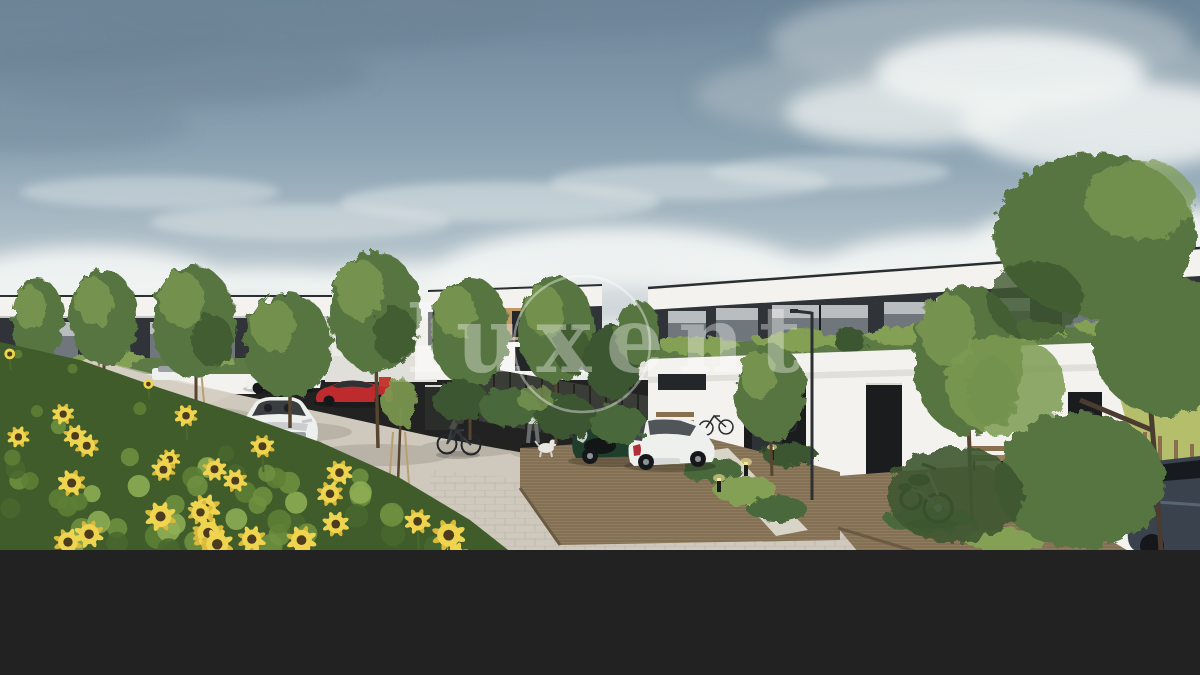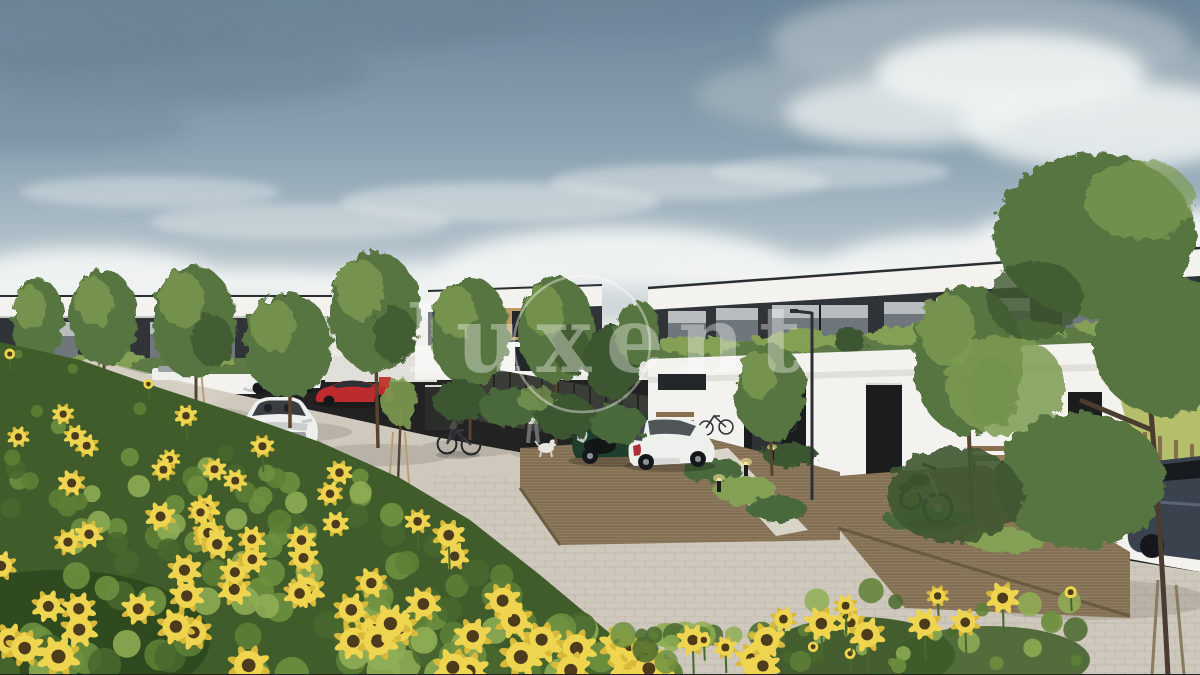--- a/index.html
+++ b/index.html
@@ -1,16 +1,16 @@
 <!DOCTYPE html>
 <html style="--sky-top: #6d8699; --sky-mid: #8aa2b2; --sky-low: #bcc9d0; --sky-horizon: #e9ece9; --cloud-white: #f0f3f2; --cloud-grey: #aab8c0; --cloud-dark: #6d8496; --haze: #e9ece9; --distant-tree: #6b7f63; --house-white: #f3f2ee; --house-shade: #e0dfda; --fascia-line: #b9b9b4; --dark-wall: #303438; --dark-wall2: #24272a; --glass: #70777c; --glass-light: #b9bdbf; --frame: #1a1c1e; --cladding-tan: #c09a62; --terrace-green: #5d7a46; --terrace-green-light: #83a055; --tree-green: #567440; --tree-dark: #3d5730; --tree-light: #7d9b52; --trunk: #57452f; --hedge: #4a683a; --lawn: #b5bf6b; --pavement: #cfc8bc; --pavement-dark: #b3ad9f; --deck: #8f7b5e; --deck-dark: #6b5a42; --concrete-path: #d9d4c8; --field-base: #3f5c2a; --leaf: #6e9140; --leaf-dark: #49682e; --leaf-light: #8fae55; --sun-petal: #eed44f; --sun-petal-deep: #d9b93a; --sun-center: #4d3b1e; --car-white: #eef0ee; --car-red: #bd2b2f; --mini-green: #1f3e2c; --car-dark: #39424d; --tire: #15171a; --silver: #c9ccce; --wood: #8a6f4f; --metal: #2c3034; --bollard-glow: #f3e79a; --umbrella-red: #c23a32;"><head>
 <meta charset="utf-8">
 <style>
   html,body{margin:0;padding:0;background:#222;}
-  .stage{position:relative;width:1200px;height:674px;overflow:hidden;font-family:"DejaVu Sans",sans-serif;}
+  .stage{position:relative;width:1200px;height:550px;overflow:hidden;font-family:"DejaVu Sans",sans-serif;}
   .stage svg{position:absolute;left:0;top:0;display:block;}
   .wm-text{font-family:"DejaVu Serif","Liberation Serif",serif;font-weight:bold;letter-spacing:14px;}
 </style>
 </head>
 <body>
 
 <div class="stage">
 <svg width="1200" height="675" viewBox="0 0 1200 675" xmlns="http://www.w3.org/2000/svg">
   <defs>
     <linearGradient id="skyGrad" x1="0" y1="0" x2="0" y2="1">

